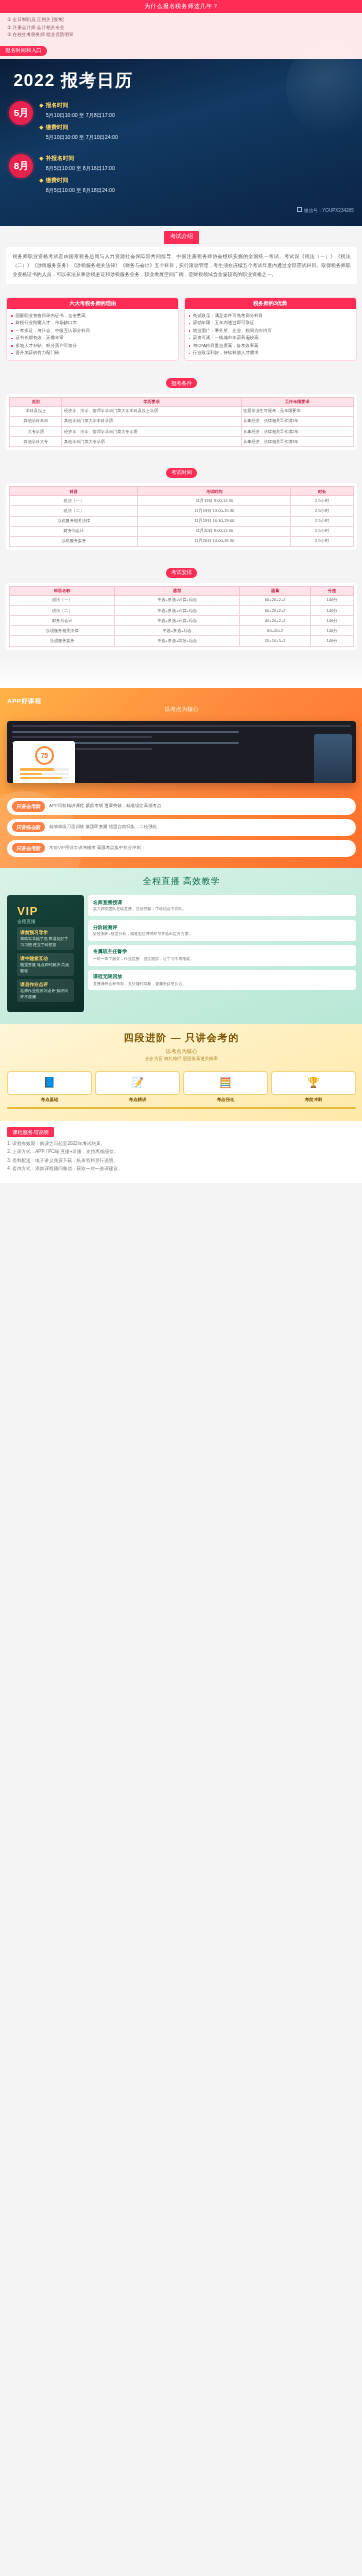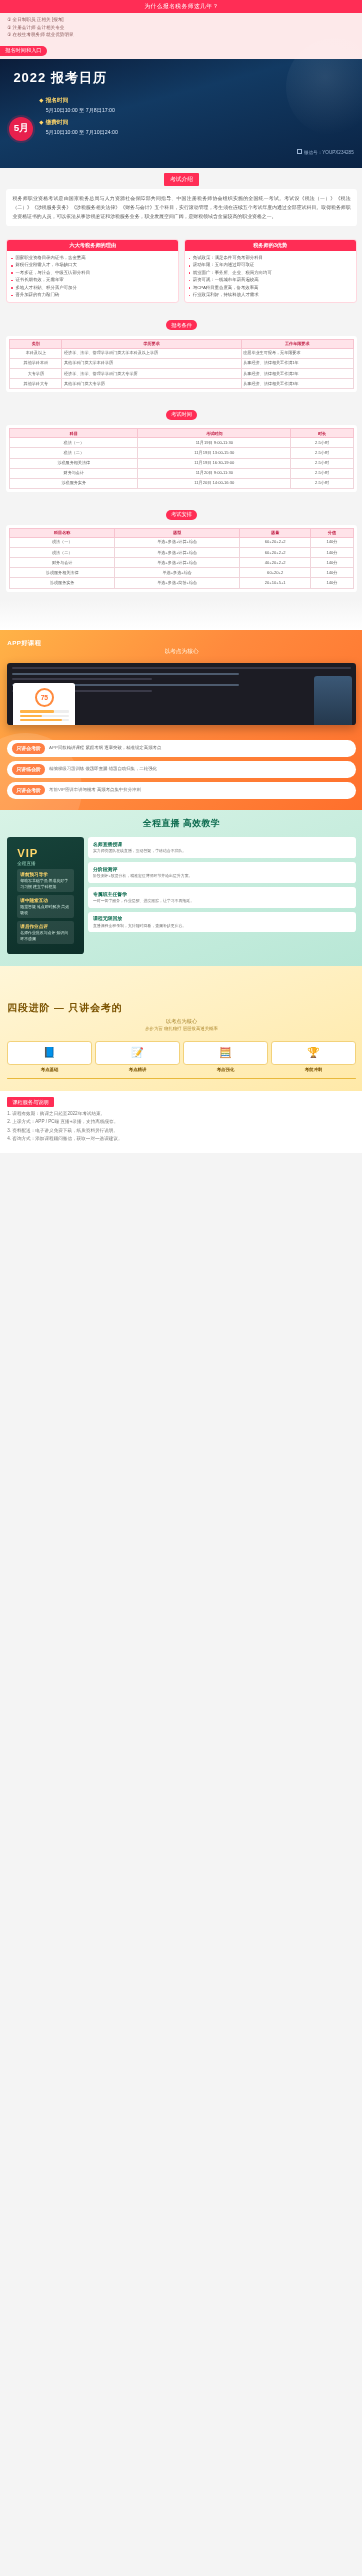--- a/index.html
+++ b/index.html
@@ -55,29 +55,29 @@
     font-weight: bold;
     letter-spacing: 3.1px;
     background: linear-gradient(180deg,#ffe9a8,#f6c33c 55%,#c98a12);
     -webkit-background-clip: text;
     background-clip: text;
     color: transparent;
     text-align: left;
     padding-left: 3.1px;
   }
   .hero-sub {
-    font-size: 13px;
+    font-size: 17px;
     font-weight: bold;
     color: #fff;
     letter-spacing: 1px;
     margin: 1px 0 9.3px 4.1px;
   }
   .cal-row {
     display: flex;
-    align-items: flex-end;
+    align-items: flex-start;
     margin-bottom: 8.2px;
   }
   .cal-badge {
     width: 24px; height: 24px;
     border-radius: 50%;
     background: #e8214d;
     color: #fff;
     display: flex; align-items: center; justify-content: center;
     font-size: 9.8px; font-weight: bold;
     flex: 0 0 auto;
@@ -266,21 +266,21 @@
     padding:2.1px 4.1px;border-radius:6.2px;white-space:nowrap;
   }
   .feat-text{font-size:4.4px;color:#6a6a6a;line-height:1.5;}
 
   
   .live {
     background: linear-gradient(160deg,#d8f3e6,#b8e7d6);
     padding: 8.2px 7.2px 11.3px;
   }
   .live-title{
-    text-align:center;font-size:8.8px;font-weight:bold;color:#0d6b4f;letter-spacing:0.5px;
+    text-align:center;font-size:8.8px;font-weight:normal;color:#0d6b4f;letter-spacing:0.5px;
   }
   .live-grid{display:flex;gap:4.1px;margin-top:7.2px;}
   .live-left{
     flex:0 0 77px;background:linear-gradient(160deg,#17433a,#0d2f29);
     border-radius:3.1px;color:#fff;padding:10px;
   }
   .live-left .vip-badge{
     font-size:11.3px;font-weight:bold;color:#ffd76b;letter-spacing:1px;
   }
   .live-left .lbl{font-size:4.6px;color:#9fd9c4;margin-top:2.1px;}
@@ -294,21 +294,21 @@
     background:#fff;border-radius:3.1px;padding:3.6px 4.6px;
   }
   .live-card .t{font-size:4.9px;color:#0d6b4f;font-weight:bold;}
   .live-card .d{font-size:3.9px;color:#777;line-height:1.55;margin-top:1.5px;}
 
   
   .stage {
     background: linear-gradient(160deg,#fff6d8,#ffe9a8);
     padding:8.2px 7.2px 12.4px;
   }
-  .stage-title{text-align:left;font-size:9.8px;font-weight:bold;color:#7a5200;letter-spacing:1px;margin-top:28px;}
+  .stage-title{text-align:center;font-size:9.8px;font-weight:bold;color:#7a5200;letter-spacing:1px;}
   .stage-sub{text-align:center;font-size:5.2px;color:#a07c21;margin-top:3.1px;}
   .stage-sub2{text-align:center;font-size:4.4px;color:#b08b33;margin-top:1.5px;}
   .stage-flow{
     display:flex;align-items:flex-end;justify-content:space-between;
     margin-top:9.3px;gap:3.1px;
   }
   .stage-step{flex:1;text-align:center;}
   .stage-icon{
     width:100%;height:24px;background:#fff;border-radius:3.1px;
     border:1px solid #f3d27a;display:flex;align-items:center;justify-content:center;
@@ -357,20 +357,33 @@
           <div class="cal-item-title">报名时间</div>
           <div class="cal-item-text">5月10日10:00 至 7月8日17:00</div>
         </div>
         <div class="cal-item">
           <div class="cal-item-title">缴费时间</div>
           <div class="cal-item-text">5月10日10:00 至 7月10日24:00</div>
         </div>
       </div>
     </div>
 
+    <div class="cal-row">
+      <div class="cal-badge">8月</div>
+      <div class="cal-body">
+        <div class="cal-item">
+          <div class="cal-item-title">补报名时间</div>
+          <div class="cal-item-text">8月5日10:00 至 8月16日17:00</div>
+        </div>
+        <div class="cal-item">
+          <div class="cal-item-title">缴费时间</div>
+          <div class="cal-item-text">8月5日10:00 至 8月18日24:00</div>
+        </div>
+      </div>
+    </div>
 
 
     <div class="hero-foot">
       <span class="wx"></span><span>微信号：YOUPX234285</span>
     </div>
   </div>
 
   <div class="sec">
     <div style="text-align:center;">
       <span class="sec-title-bar">考试介绍</span>

